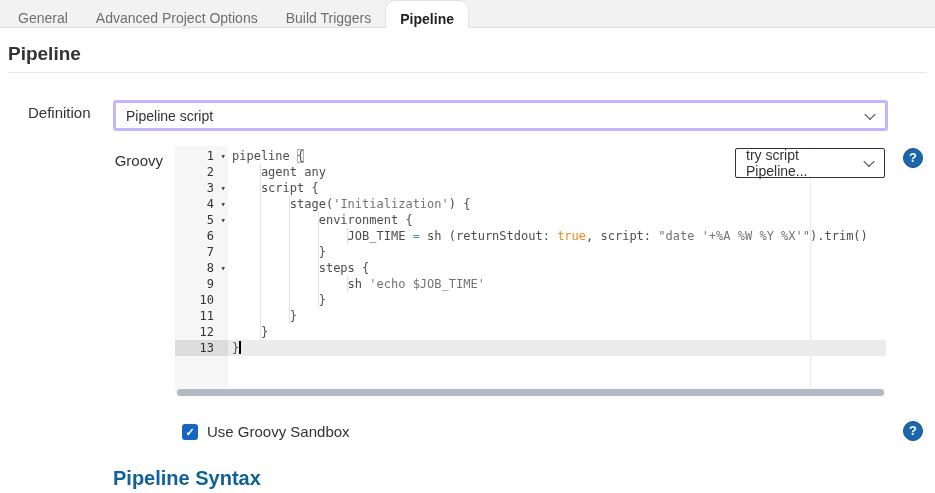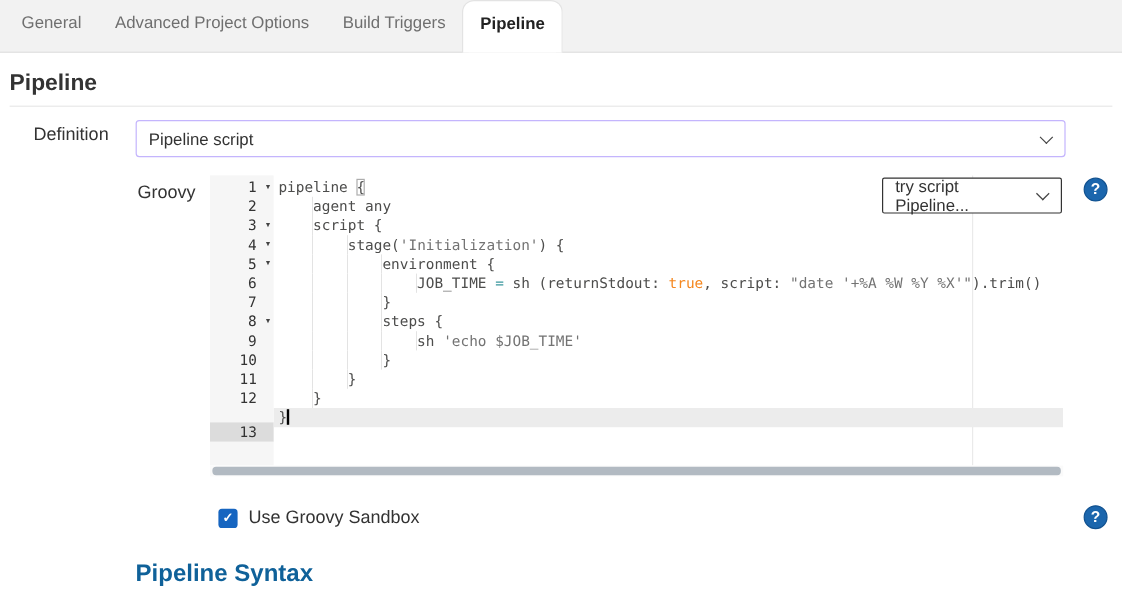--- a/index.html
+++ b/index.html
@@ -5,39 +5,39 @@
   * { box-sizing: border-box; margin: 0; padding: 0; }
   html,body { width: 935px; height: 493px; overflow: hidden; }
   body {
     font-family: "Liberation Sans", sans-serif;
     background: #ffffff;
     position: relative;
     color: #333;
   }
   
   .tabbar {
-    height: 44px; background: #f2f2f2; border-bottom: 1px solid #e0e0e0;
+    height: 28px; background: #f2f2f2; border-bottom: 1px solid #e0e0e0;
     display: flex; align-items: stretch; padding-left: 4px;
   }
   .tab {
     padding: 0 14px; line-height: 36px; font-size: 14px; color: #6f6f6f;
     cursor: pointer; white-space: nowrap;
   }
   .tab.active {
     background: #fff; color: #222; font-weight: bold;
     border: 1px solid #e3e3e3; border-bottom: none;
     border-radius: 10px 10px 0 0; margin-bottom: -1px;
   }
   
   .section-title { font-size: 19px; font-weight: bold; color: #333; margin: 15px 8px 0 8px; }
   .divider { border: none; border-top: 1px solid #e8e8e8; margin: 7px 8px 0 8px; }
   
   .def-label { position: absolute; left: 28px; top: 104px; font-size: 15px; color: #333; }
   .select {
-    position: absolute; background: #fff; border: 1px solid #c4b5fd; border-radius: 3px;
+    position: absolute; background: #fff; border: 3px solid #c4b5fd; border-radius: 3px;
     font-size: 14px; color: #333; display: flex; align-items: center;
     padding: 0 26px 0 10px; cursor: pointer;
   }
   .def-select { left: 113px; top: 100px; width: 775px; height: 31px; }
   .chev {
     position: absolute; right: 11px; top: 50%; width: 8px; height: 8px;
     border-right: 1.6px solid #444; border-bottom: 1.6px solid #444;
     transform: translateY(-70%) rotate(45deg);
   }
   .script-label { position: absolute; left: 113px; top: 152px; width: 50px; text-align: right; font-size: 15px; color: #333; }
@@ -46,21 +46,21 @@
     position: absolute; left: 175px; top: 146px; width: 711px; height: 251px;
     background: #fff; display: flex; flex-direction: column;
     font-family: "DejaVu Sans Mono", "Liberation Mono", monospace; font-size: 12px;
   }
   .editor-body { flex: 1; display: flex; overflow: hidden; }
   .gutter { width: 53px; background: #f6f6f6; color: #333; flex: none; padding-top: 2px; }
   .gutter-cell {
     height: 16px; line-height: 16px; text-align: right; padding-right: 14px;
     position: relative; cursor: pointer;
   }
-  .gutter-cell.active { background: #dcdcdc; margin-top: 12px; }
+  .gutter-cell.active { background: #dcdcdc; }
   .fold { position: absolute; right: 2px; top: 0; font-size: 9px; color: #444; line-height: 16px; }
   .code { flex: 1; position: relative; padding-top: 2px; overflow: hidden; cursor: text; }
   .print-margin { position: absolute; left: 582px; top: 0; bottom: 0; width: 1px; background: #eaeaea; }
   .code-line { height: 16px; line-height: 16px; white-space: pre; padding-left: 4px; position: relative; }
   .code-line.active { background: #ececec; }
   .ind { display: inline-block; height: 16px; vertical-align: top;
     background-image: repeating-linear-gradient(90deg, transparent 0, transparent calc(4ch - 1px), #e3e3e3 calc(4ch - 1px), #e3e3e3 4ch);
   }
   .c-d { color: #4d4d4c; }
   .c-s { color: #737373; }

